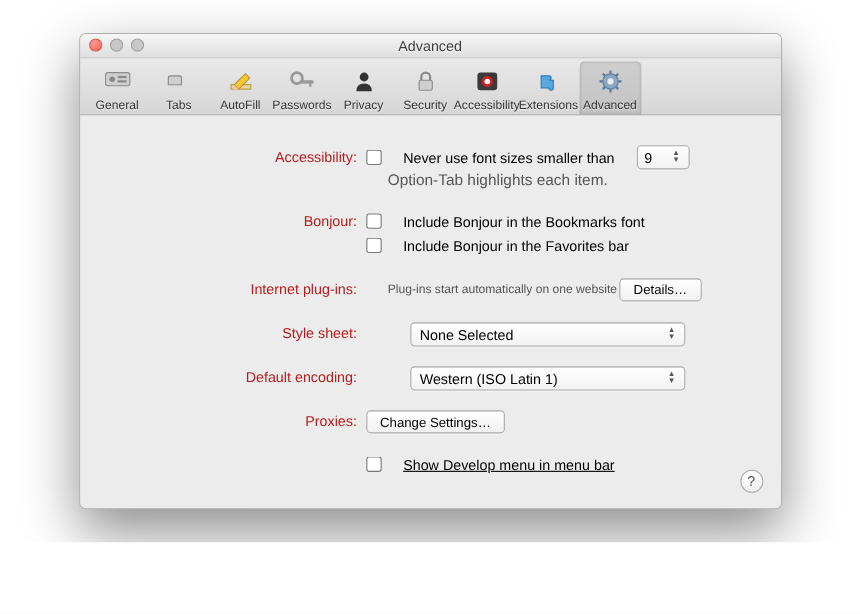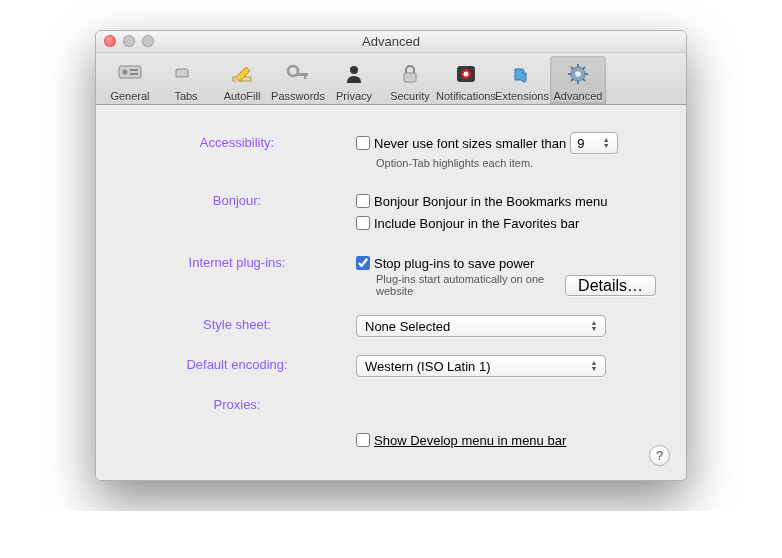--- a/index.html
+++ b/index.html
@@ -5,21 +5,21 @@
   * { box-sizing: border-box; }
   body {
     margin: 0;
     padding: 30px;
     background: #fff;
     font-family: "Lucida Grande", "Helvetica Neue", Arial, sans-serif;
     font-size: 13px;
     color: #000;
   }
   .window {
-    width: 592px;
+    width: 639px;
     margin: 0 auto;
     border: 1px solid #b0b0b0;
     border-radius: 6px;
     box-shadow: 0 20px 50px rgba(0,0,0,0.45);
     background: #ececec;
     overflow: hidden;
   }
   .titlebar {
     height: 22px;
     background: linear-gradient(to bottom, #f6f6f6, #dedede);
@@ -85,29 +85,29 @@
     background: #ececec;
   }
   .row {
     display: flex;
     align-items: flex-start;
     margin-bottom: 4px;
   }
   .group { margin-bottom: 18px; }
   .row-label {
     width: 230px;
-    text-align: center;
+    text-align: right;
     padding-right: 8px;
     padding-top: 2px;
     font-size: 13px;
-    color: #8b5cf6;
+    color: #b91c1c;
   }
   .row-body { flex: 1; }
-  .ck-line { display: flex; align-items: center; gap: 4px; height: 20px; margin-bottom: 2px;}
-  .ck-line.helper { margin-left: 20px; color: #555; font-size: 11px; height:16px;}
+  .ck-line { display: flex; align-items: center; gap: 20px; height: 20px; margin-bottom: 2px;}
+  .ck-line.helper { margin-left: 20px; color: #555; font-size: 14px; height:16px;}
   input[type=checkbox] {
     width: 14px; height: 14px;
     accent-color: #3874d6;
     margin: 0;
   }
   .mac-select, .mac-stepper {
     background: linear-gradient(to bottom,#ffffff,#f2f2f2);
     border: 1px solid #acacac;
     border-radius: 4px;
     font-size: 13px;
@@ -124,28 +124,28 @@
     position: absolute; right: 4px; top: 0; bottom: 0;
     width: 14px;
     display: flex; flex-direction: column; align-items: center; justify-content: center;
     font-size: 7px; line-height: 6px; color: #555;
   }
   .mac-button {
     background: linear-gradient(to bottom,#ffffff,#f0f0f0);
     border: 1px solid #acacac;
     border-radius: 4px;
     height: 21px;
-    font-size: 16px;
+    font-size: 12px;
     padding: 0 12px;
     display: inline-flex;
-    align-items: flex-end;
+    align-items: center;
     box-shadow: 0 1px 0 rgba(255,255,255,0.6);
     cursor: default;
   }
-  .wide-select { width: 250px; }
+  .wide-select { width: 250px; margin-left: 40px; }
   .help-btn {
     position: absolute;
     right: 16px; bottom: 14px;
     width: 21px; height: 21px;
     border-radius: 50%;
     border: 1px solid #acacac;
     background: linear-gradient(to bottom,#ffffff,#f0f0f0);
     display: flex; align-items: center; justify-content: center;
     font-size: 13px; color: #555;
     cursor: default;
@@ -225,21 +225,21 @@
       <div class="tlabel">Security</div>
     </div>
     <div class="tool">
       <div class="ticon">
         <svg width="28" height="22" viewBox="0 0 28 22">
             <rect x="5" y="3" width="18" height="16" rx="3" fill="#3a3a3a"></rect>
             <circle cx="14" cy="11" r="5" fill="#c22"></circle>
             <circle cx="14" cy="11" r="2.5" fill="#fff"></circle>
           </svg>
       </div>
-      <div class="tlabel">Notifications</div>
+      <div class="tlabel">Accessibility</div>
     </div>
     <div class="tool">
       <div class="ticon">
         <svg width="28" height="22" viewBox="0 0 28 22">
             <path d="M7 6 h7 a2 2 0 0 1 0 4 v0 h4 v7 a2 2 0 0 1 -4 0 h0 v0 h-7 Z" fill="#5aa7e0" stroke="#2d78b5"></path>
           </svg>
       </div>
       <div class="tlabel">Extensions</div>
     </div>
     <div class="tool active">
@@ -282,38 +282,34 @@
         </div>
       </div>
     </div>
 
     <div class="group">
       <div class="row">
         <div class="row-label">Bonjour:</div>
         <div class="row-body">
           <div class="ck-line">
             <input type="checkbox" style="">
-            <span>Bonjour Bonjour in the Bookmarks menu</span>
+            <span>Include Bonjour in the Bookmarks font</span>
           </div>
           <div class="ck-line">
             <input type="checkbox" style="">
             <span>Include Bonjour in the Favorites bar</span>
           </div>
         </div>
       </div>
     </div>
 
     <div class="group">
       <div class="row">
         <div class="row-label">Internet plug-ins:</div>
         <div class="row-body">
-          <div class="ck-line">
-            <input type="checkbox" checked="" style="">
-            <span>Stop plug-ins to save power</span>
-          </div>
           <div class="ck-line" style="margin-left:20px; gap:2px;">
             <span style="font-size:11px;color:#555">Plug-ins start automatically on one website</span>
             <div class="mac-button">
                   <span>Details…</span>
                 </div>
           </div>
         </div>
       </div>
     </div>
 
@@ -337,20 +333,25 @@
             <span>Western (ISO Latin 1)</span>
             <div class="arrows">▲<br>▼</div>
           </div>
         </div>
       </div>
     </div>
 
     <div class="group">
       <div class="row">
         <div class="row-label">Proxies:</div>
+        <div class="row-body">
+          <div class="mac-button">
+                <span>Change Settings…</span>
+              </div>
+        </div>
       </div>
     </div>
 
     <div class="row" style="margin-top:6px;text-decoration:underline;">
       <div class="row-label"></div>
       <div class="row-body">
         <div class="ck-line">
           <input type="checkbox" style="">
           <span>Show Develop menu in menu bar</span>
         </div>

